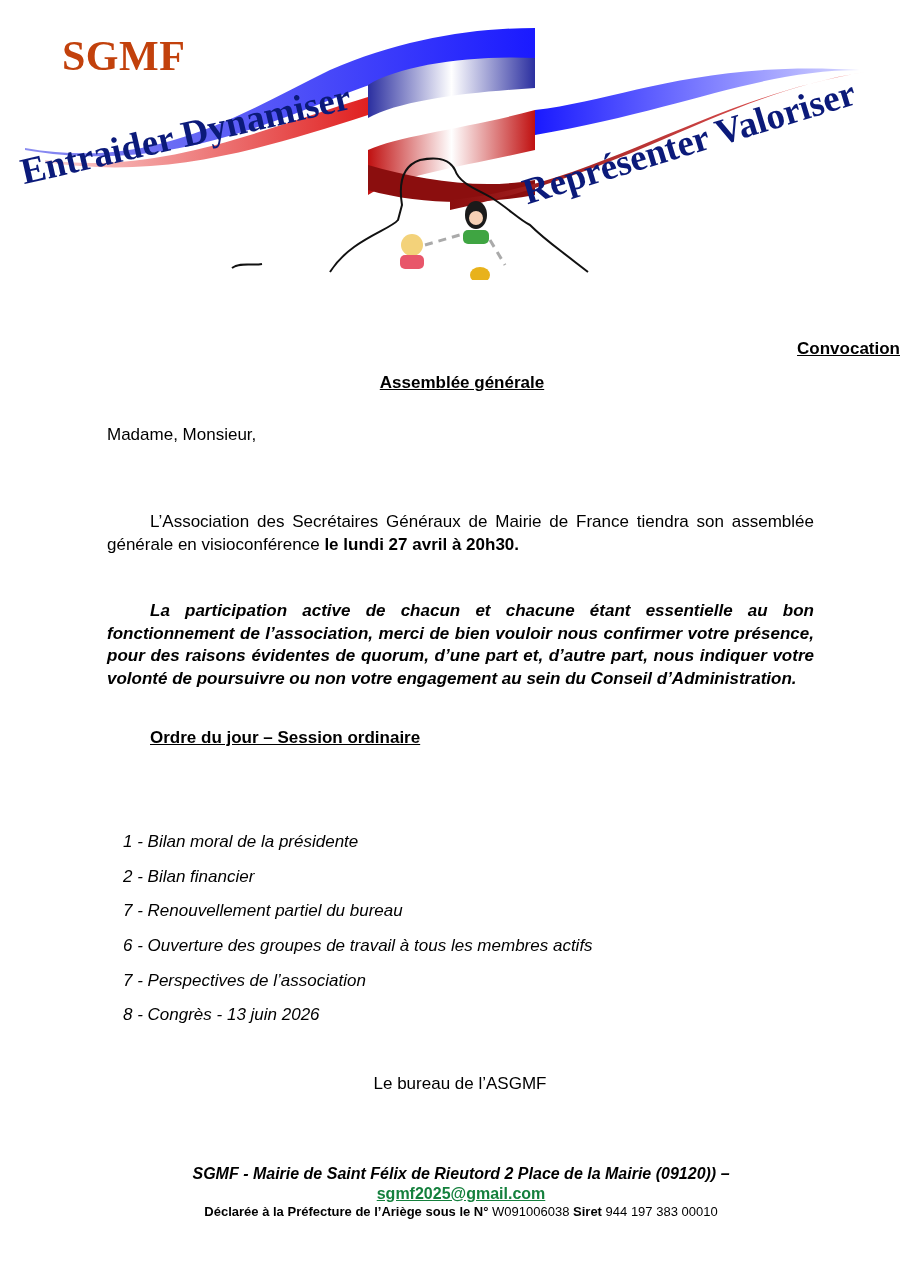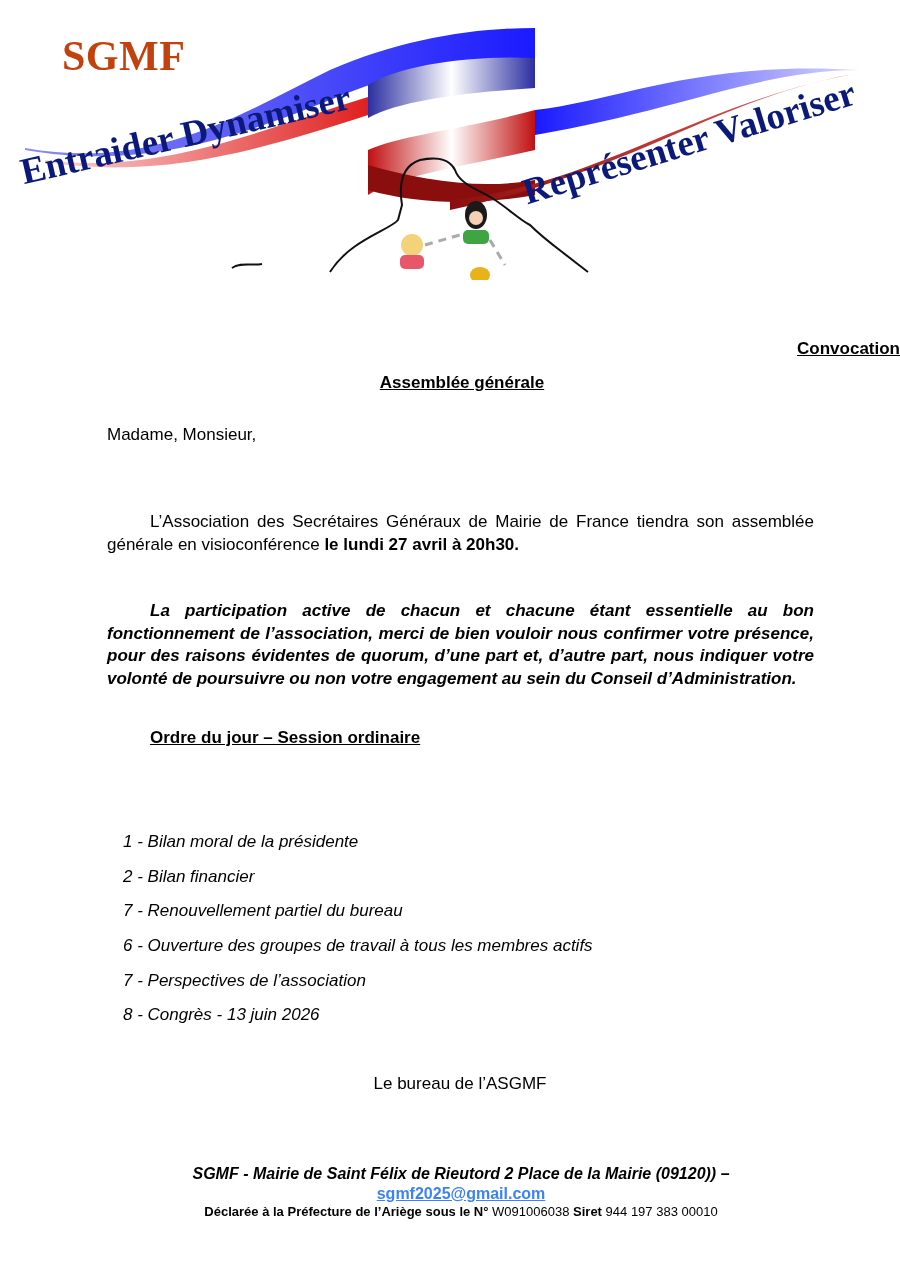--- a/index.html
+++ b/index.html
@@ -21,21 +21,21 @@
     .agenda-title { position: absolute; left: 150px; top: 728px; font-size: 17px; font-weight: bold; text-decoration: underline; }
 
     .agenda { position: absolute; left: 107px; top: 815px; margin: 16px; padding: 0; list-style: none; font-size: 17px; font-style: italic; }
     .agenda li { height: 34.7px; line-height: 22px; }
 
     .signature { position: absolute; left: 0; width: 920px; text-align: center; top: 1074px; font-size: 17px; }
 
     .footer { position: absolute; left: 0; width: 922px; text-align: center; }
     .f1 { top: 1165px; font-size: 16px; font-weight: bold; font-style: italic; }
     .f2 { top: 1185px; font-size: 16px; font-weight: bold; }
-    .f2 a { color: #3b82f6; text-decoration: underline; }
+    .f2 a { color: #15803d; text-decoration: underline; }
     .f3 { top: 1204px; font-size: 13px; }
     .f3 b { font-weight: bold; }
   </style>
 </head>
 <body>
 
 <div class="banner">
   <svg width="900" height="280" viewBox="0 0 900 280">
     <defs>
       <linearGradient id="gBlueL" x1="0" x2="1" y1="0" y2="0">

